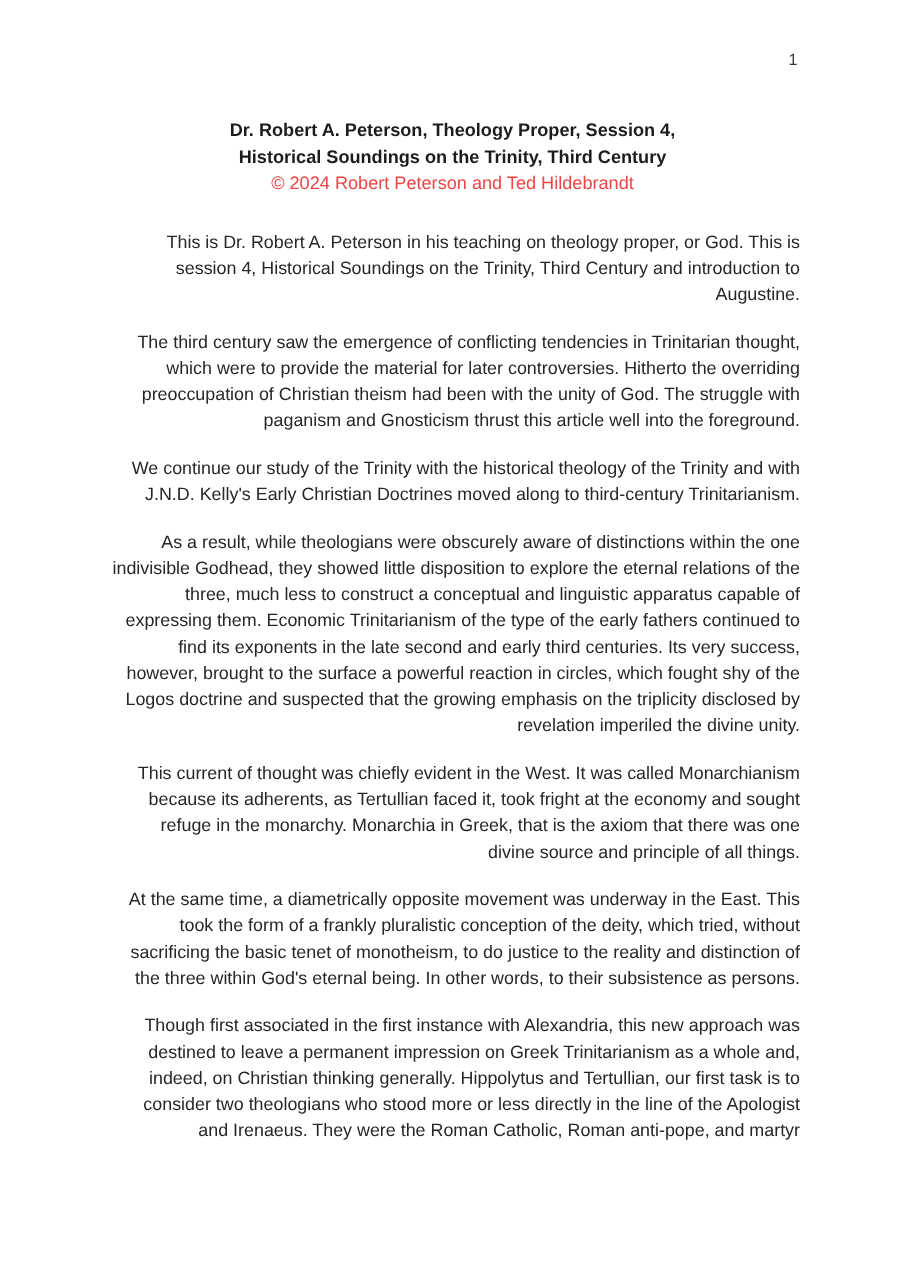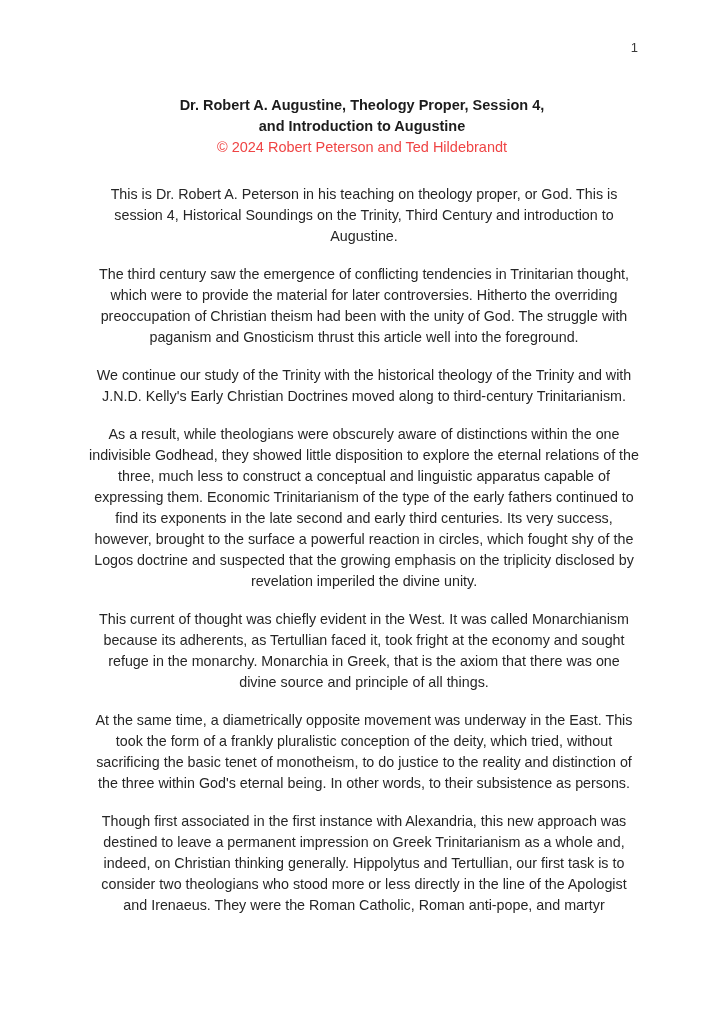--- a/index.html
+++ b/index.html
@@ -39,33 +39,33 @@
     color: #ef4444;
   }
   .body-text {
     margin: 26px 84px 0 88px;
     font-size: 14.3px;
     line-height: 21px;
     color: #262626;
   }
   .body-text p {
     margin: 0 0 17px 0;
-    text-align: center;
+    text-align: right;
   }
 </style>
 </head>
 <body>
 
 <div class="page">
 
   <div class="page-number">1</div>
 
   <div class="title-block">
-    <div class="title-line">Dr. Robert A. Augustine, Theology Proper, Session 4,</div>
-    <div class="title-line">and Introduction to Augustine</div>
+    <div class="title-line">Dr. Robert A. Peterson, Theology Proper, Session 4,</div>
+    <div class="title-line">Historical Soundings on the Trinity, Third Century</div>
     <div class="copyright-line">© 2024 Robert Peterson and Ted Hildebrandt</div>
   </div>
 
   <div class="body-text">
     <p>This is Dr. Robert A. Peterson in his teaching on theology proper, or God. This is session 4, Historical Soundings on the Trinity, Third Century and introduction to Augustine.</p>
     <p>The third century saw the emergence of conflicting tendencies in Trinitarian thought, which were to provide the material for later controversies. Hitherto the overriding preoccupation of Christian theism had been with the unity of God. The struggle with paganism and Gnosticism thrust this article well into the foreground.</p>
     <p>We continue our study of the Trinity with the historical theology of the Trinity and with J.N.D. Kelly's Early Christian Doctrines moved along to third-century Trinitarianism.</p>
     <p>As a result, while theologians were obscurely aware of distinctions within the one indivisible Godhead, they showed little disposition to explore the eternal relations of the three, much less to construct a conceptual and linguistic apparatus capable of expressing them. Economic Trinitarianism of the type of the early fathers continued to find its exponents in the late second and early third centuries. Its very success, however, brought to the surface a powerful reaction in circles, which fought shy of the Logos doctrine and suspected that the growing emphasis on the triplicity disclosed by revelation imperiled the divine unity.</p>
     <p>This current of thought was chiefly evident in the West. It was called Monarchianism because its adherents, as Tertullian faced it, took fright at the economy and sought refuge in the monarchy. Monarchia in Greek, that is the axiom that there was one divine source and principle of all things.</p>
     <p>At the same time, a diametrically opposite movement was underway in the East. This took the form of a frankly pluralistic conception of the deity, which tried, without sacrificing the basic tenet of monotheism, to do justice to the reality and distinction of the three within God's eternal being. In other words, to their subsistence as persons.</p>

